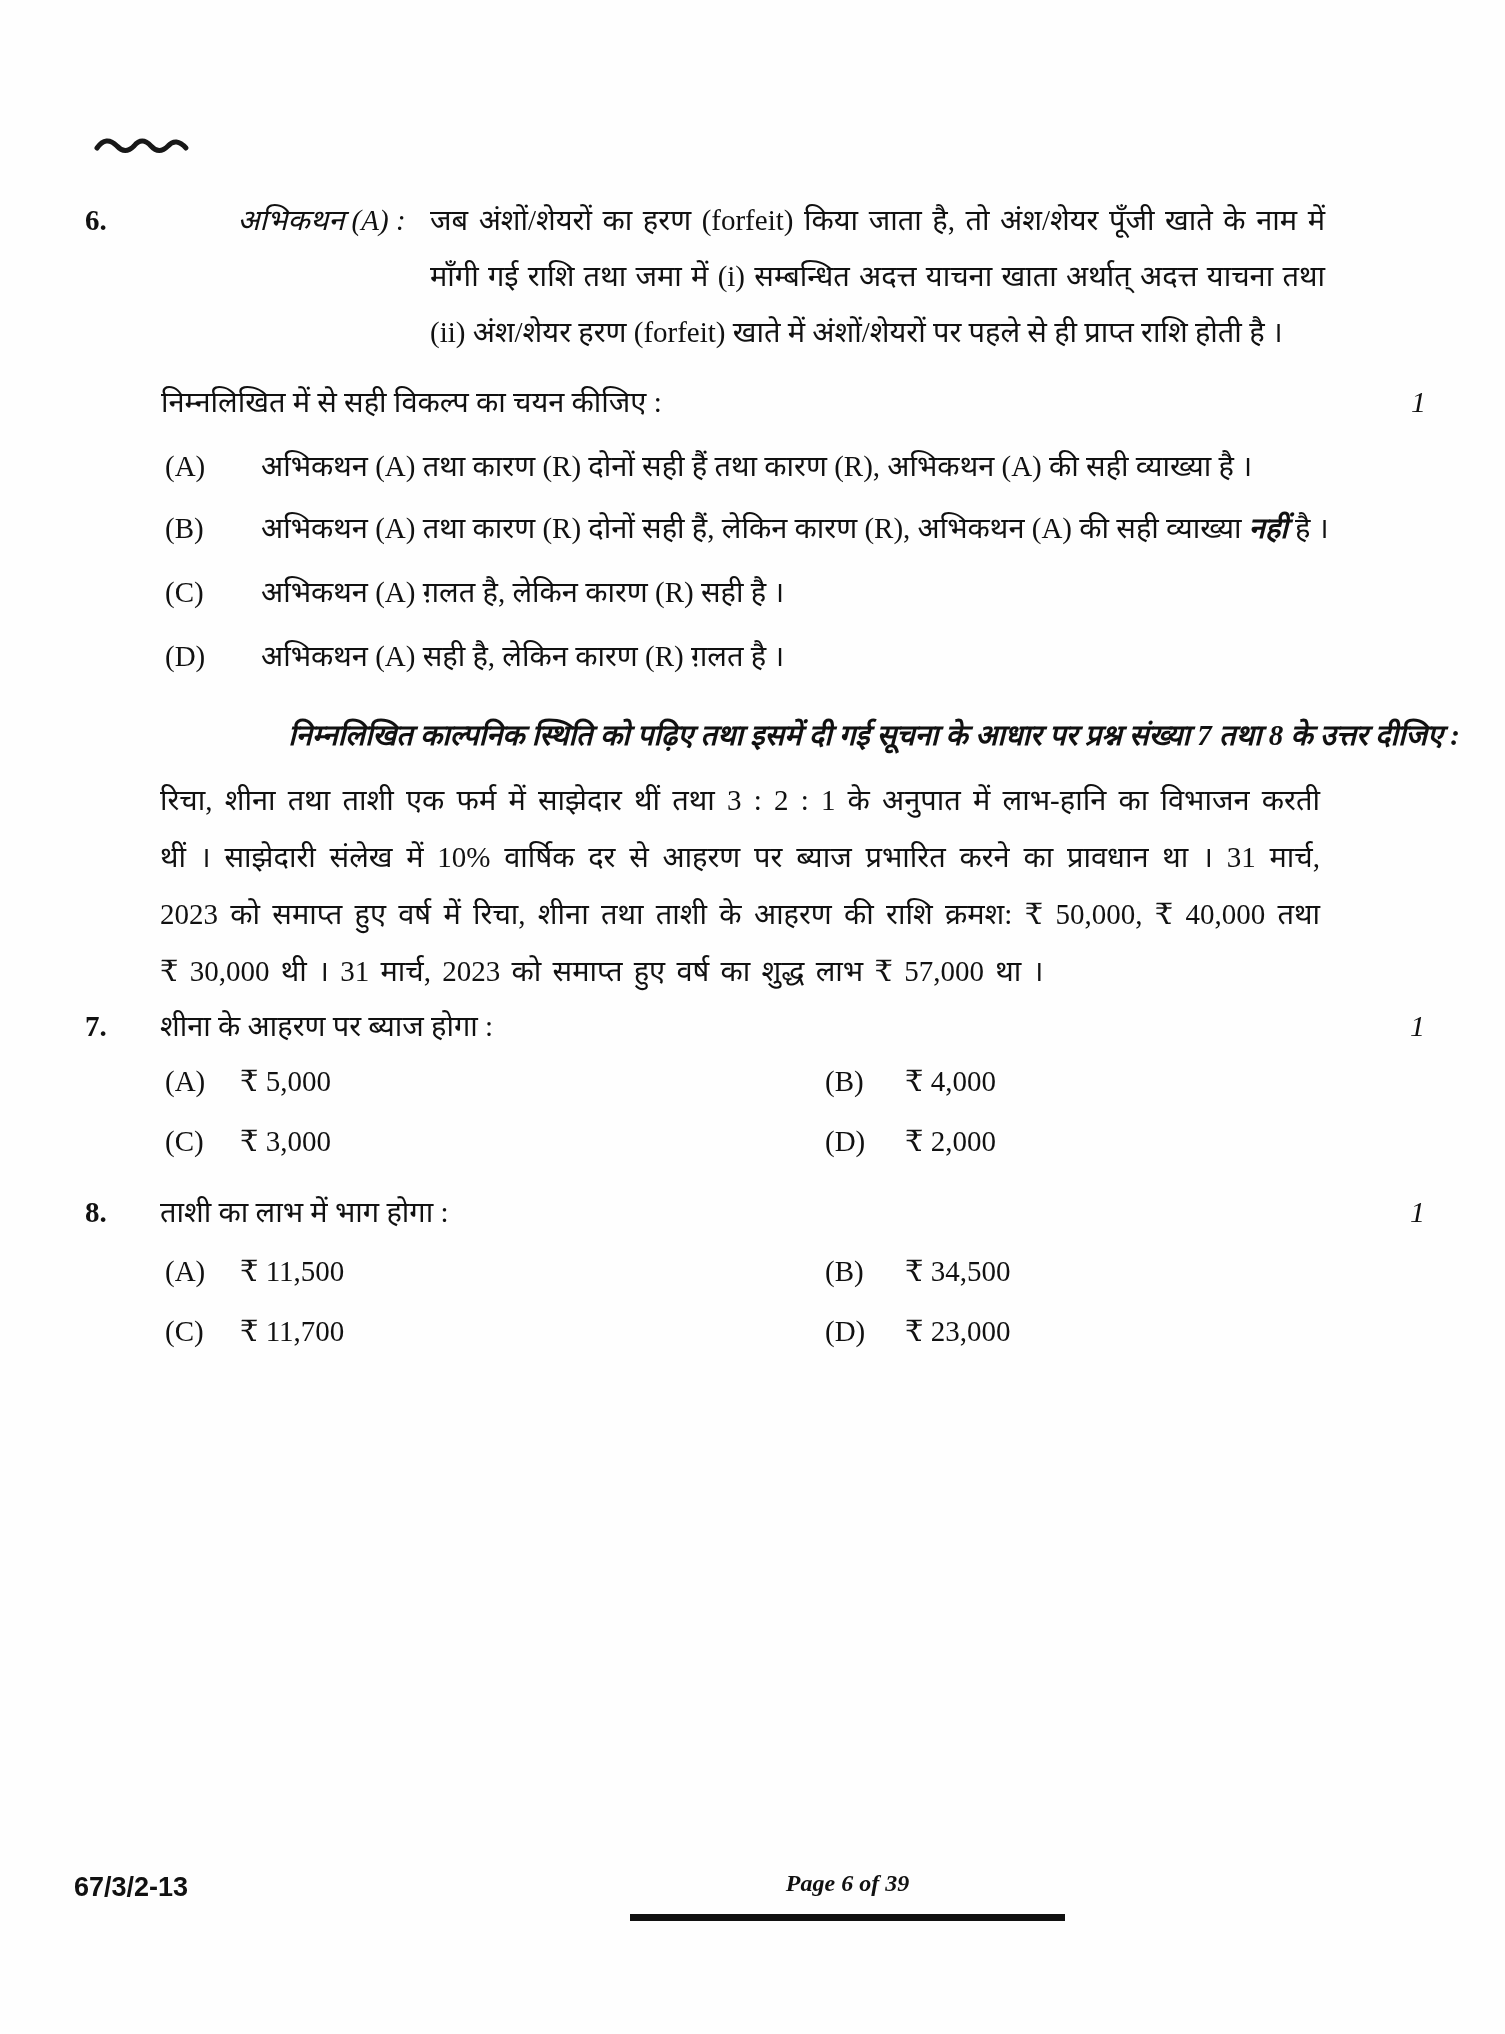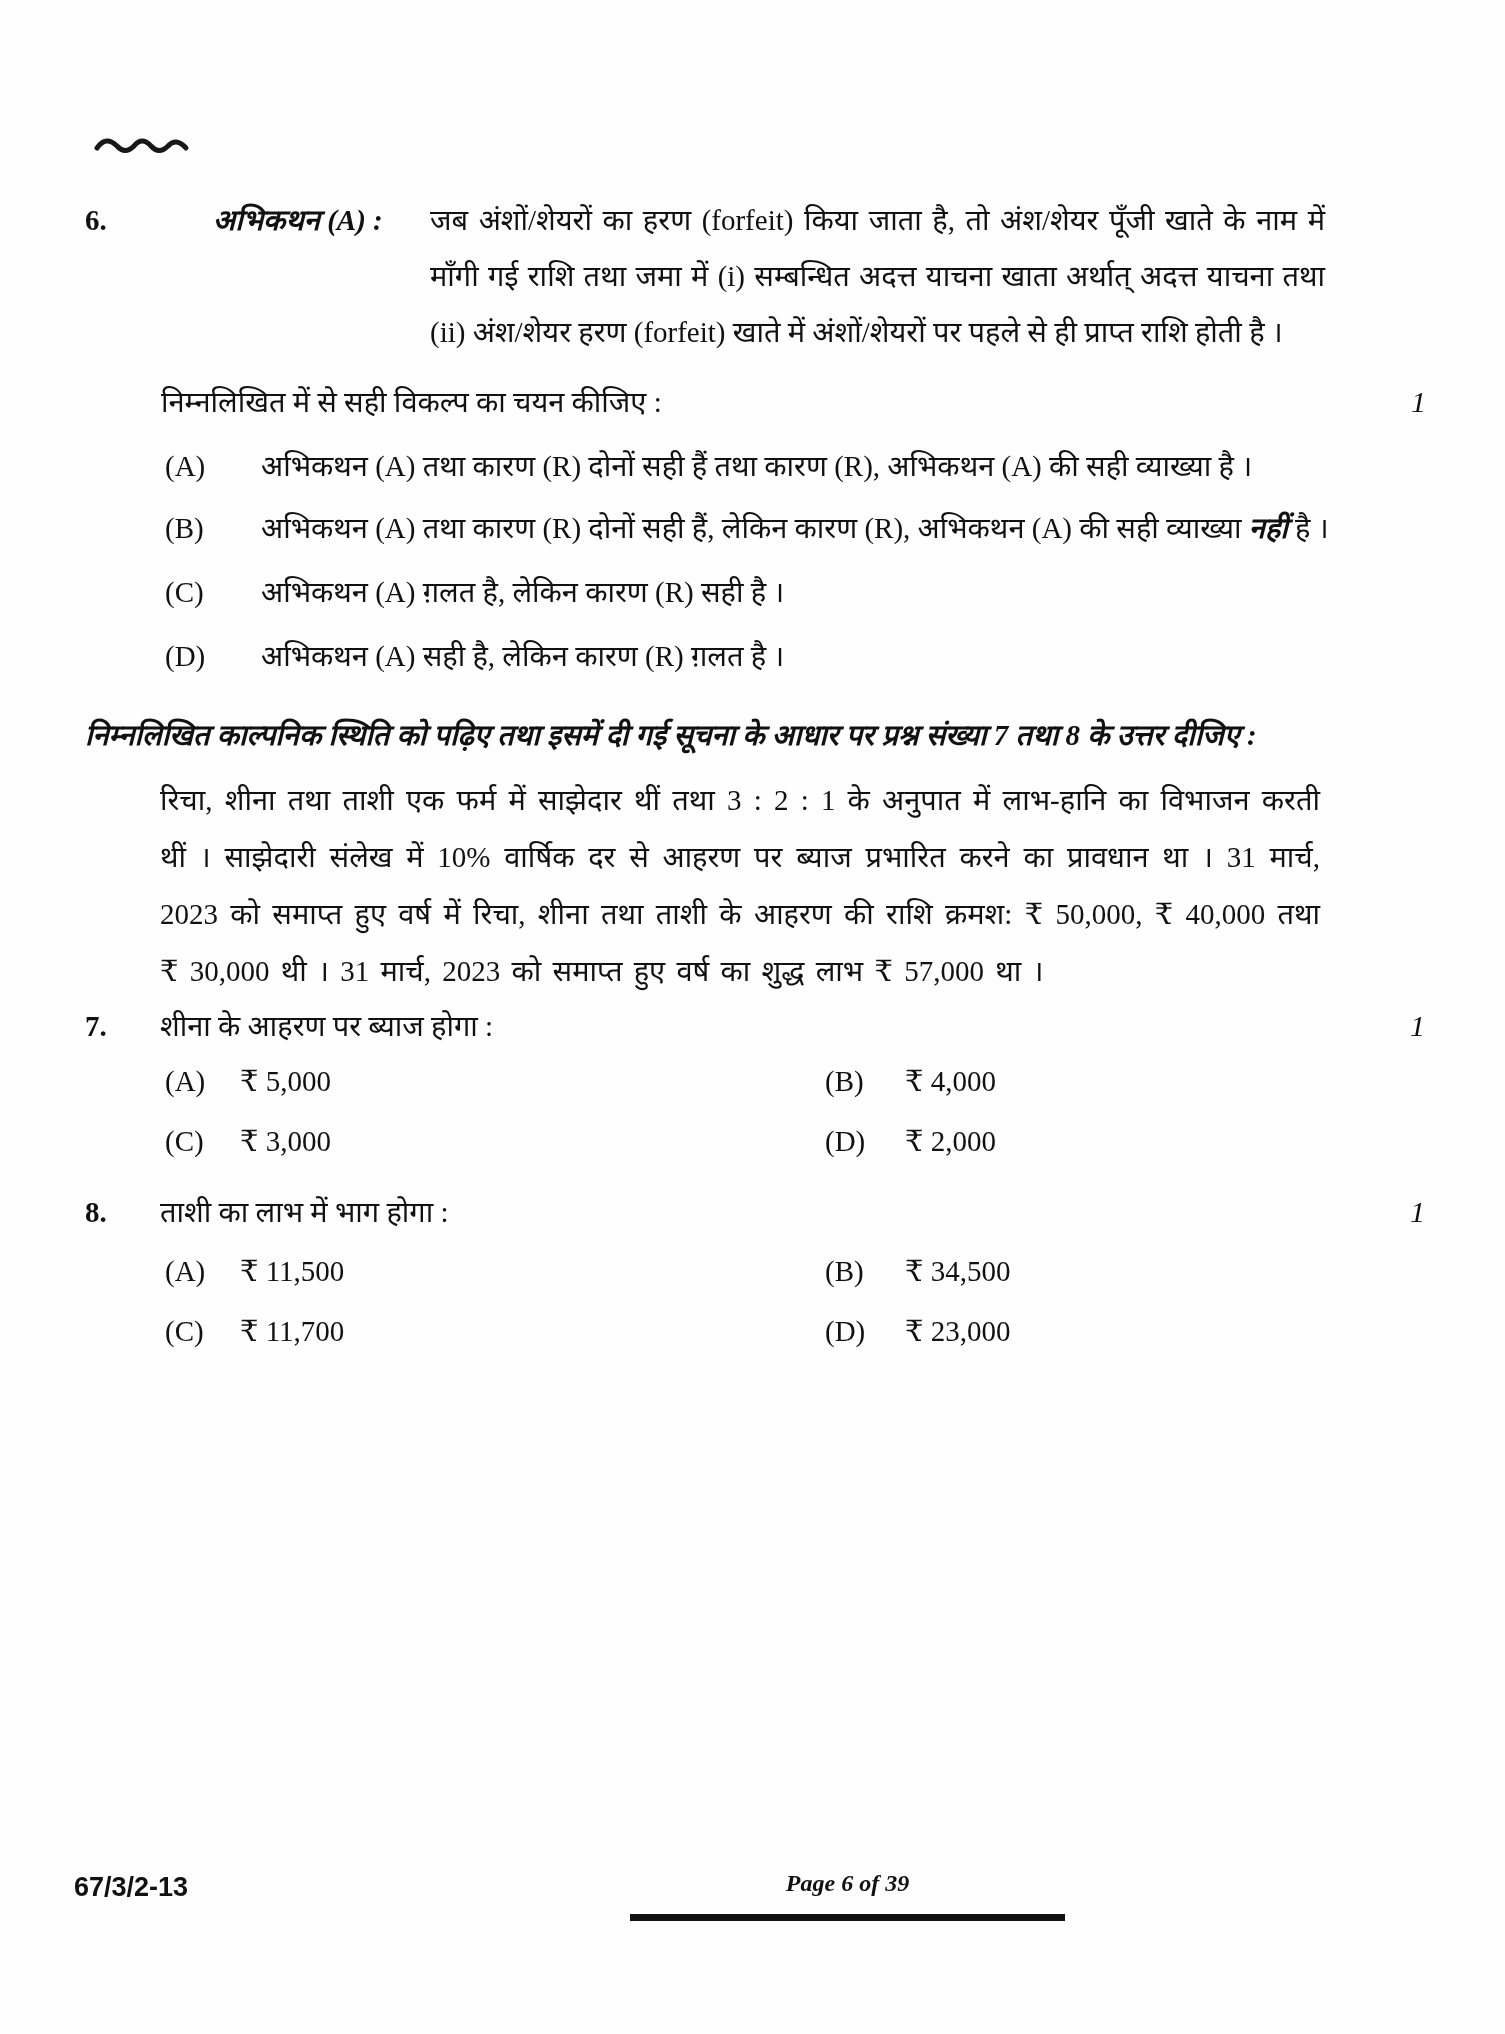--- a/index.html
+++ b/index.html
@@ -21,41 +21,41 @@
   
   .q6-grid{
     display:grid;
     grid-template-columns:128px 217px 895px;
     column-gap:0;
     row-gap:10px;
     margin-top:28px;
     line-height:56px;
   }
   .qnum{font-weight:bold;}
-  .ar-label{font-weight:bold;font-style:italic;}
+  .ar-label{font-weight:normal;font-style:italic;text-align:center;}
   .ar-text{text-align:justify;}
 
   .choose-row{
     display:flex;justify-content:space-between;align-items:flex-start;
     margin-left:76px;width:1265px;margin-top:12px;line-height:40px;
   }
   .marks{font-style:italic;font-size:30px;}
 
   .q6-options{margin-left:80px;width:1200px;}
   .opt-row{display:grid;grid-template-columns:75px 1fr;line-height:56px;}
   .opt-row.m1{margin-top:6px;}
   .opt-row.m2{margin-top:8px;}
   .opt-text{text-align:justify;margin-left:21px;}
   .opt-em{font-weight:bold;font-style:italic;}
   .first-opt{margin-top:16px;}
 
   .case-intro{
     margin-top:22px;width:1375px;
     font-weight:bold;font-style:italic;
-    line-height:58px;text-align:left;
+    line-height:58px;text-align:right;
   }
   .case-para{
     margin-left:75px;width:1160px;margin-top:8px;
     line-height:57px;text-align:justify;word-spacing:4px;
   }
 
   .q-header{
     display:grid;grid-template-columns:75px 1fr 40px;
     width:1340px;line-height:40px;
   }

